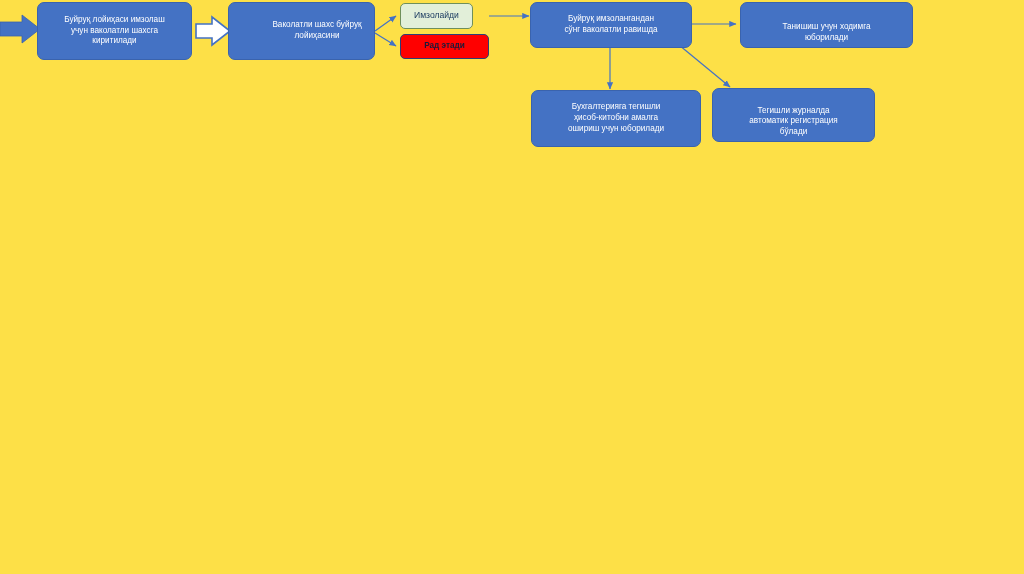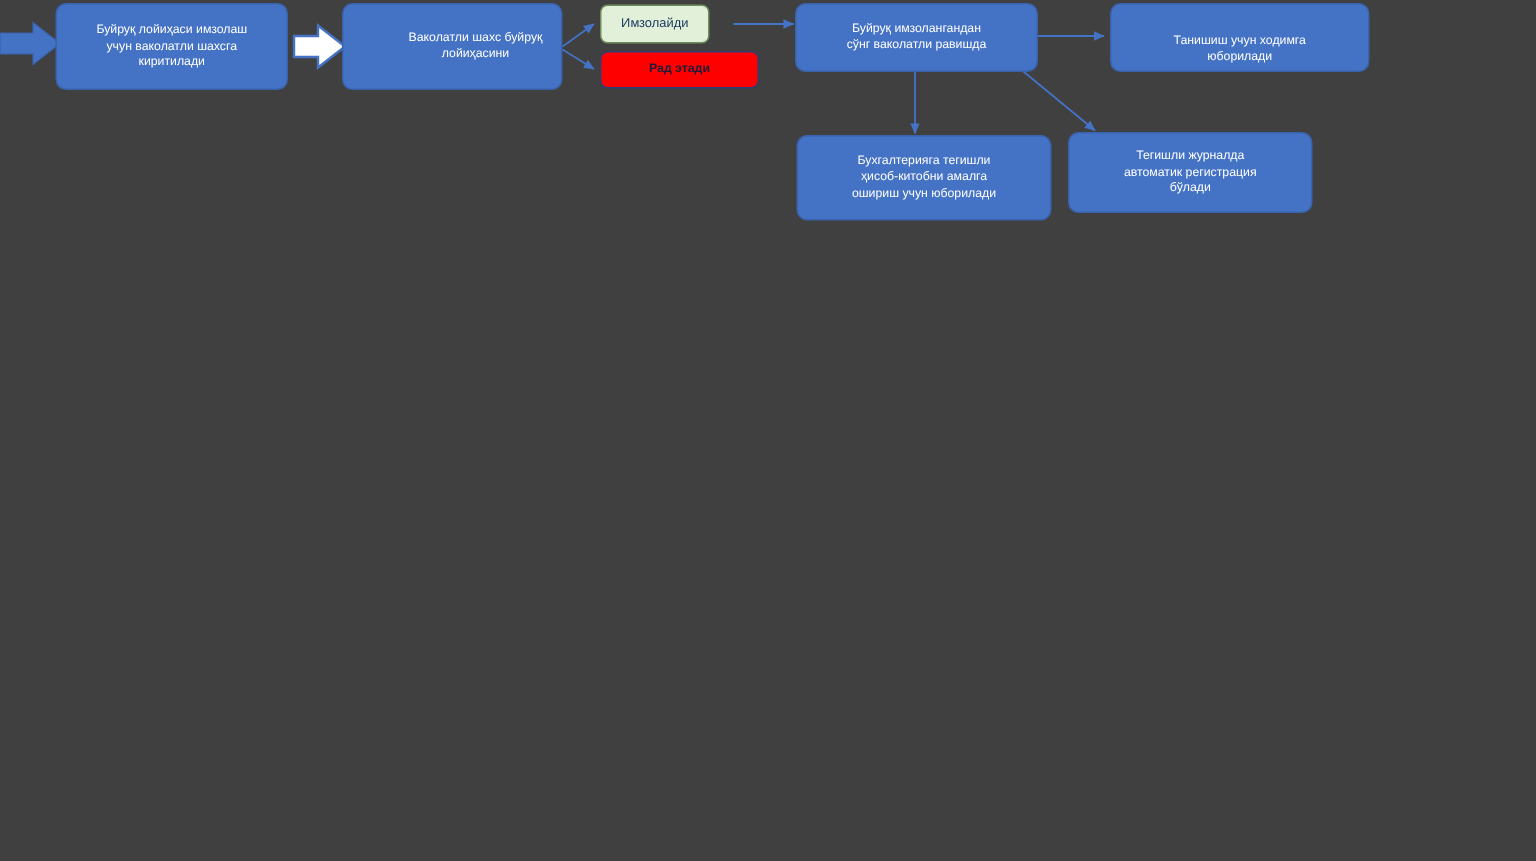--- a/index.html
+++ b/index.html
@@ -8,21 +8,21 @@
     padding: 0;
     background: #ffffff;
   }
   body {
     font-family: "Liberation Sans", "DejaVu Sans", sans-serif;
   }
   #canvas {
     position: relative;
     width: 1024px;
     height: 574px;
-    background: #404040;
+    background: #fde047;
     overflow: hidden;
   }
   .node {
     position: absolute;
     box-sizing: border-box;
     display: flex;
     align-items: center;
     justify-content: center;
     text-align: center;
     line-height: 1.32;
@@ -106,39 +106,39 @@
 
   <div class="node node-blue" style="left:228px; top:2px; width:147px; height:58px;padding-left:37px;">
     <span class="node-text">Ваколатли шахс буйруқ
 лойиҳасини</span>
   </div>
 
   <div class="node node-green" style="left:400px; top:3px; width:73px; height:26px;align-items:center;">
     <span class="node-text">Имзолайди</span>
   </div>
 
-  <div class="node node-red" style="left:400px; top:34px; width:106px; height:25px;">
+  <div class="node node-red" style="left:400px; top:34px; width:89px; height:25px;">
     <span class="node-text">Рад этади</span>
   </div>
 
   <div class="node node-blue" style="left:530px; top:2px; width:162px; height:46px;">
     <span class="node-text">Буйруқ имзолангандан
 сўнг ваколатли равишда</span>
   </div>
 
   <div class="node node-blue" style="left:740px; top:2px; width:173px; height:46px;align-items:flex-end;">
     <span class="node-text">Танишиш учун ходимга
 юборилади</span>
   </div>
 
   <div class="node node-blue" style="left:531px; top:90px; width:170px; height:57px;">
     <span class="node-text">Бухгалтерияга тегишли
 ҳисоб-китобни амалга
 ошириш учун юборилади</span>
   </div>
 
-  <div class="node node-blue" style="left:712px; top:88px; width:163px; height:54px;">
+  <div class="node node-blue" style="left:712px; top:88px; width:163px; height:54px;align-items:flex-end;">
     <span class="node-text">Тегишли журналда
 автоматик регистрация
 бўлади</span>
   </div>
 
 </div>
 
 </body></html>

